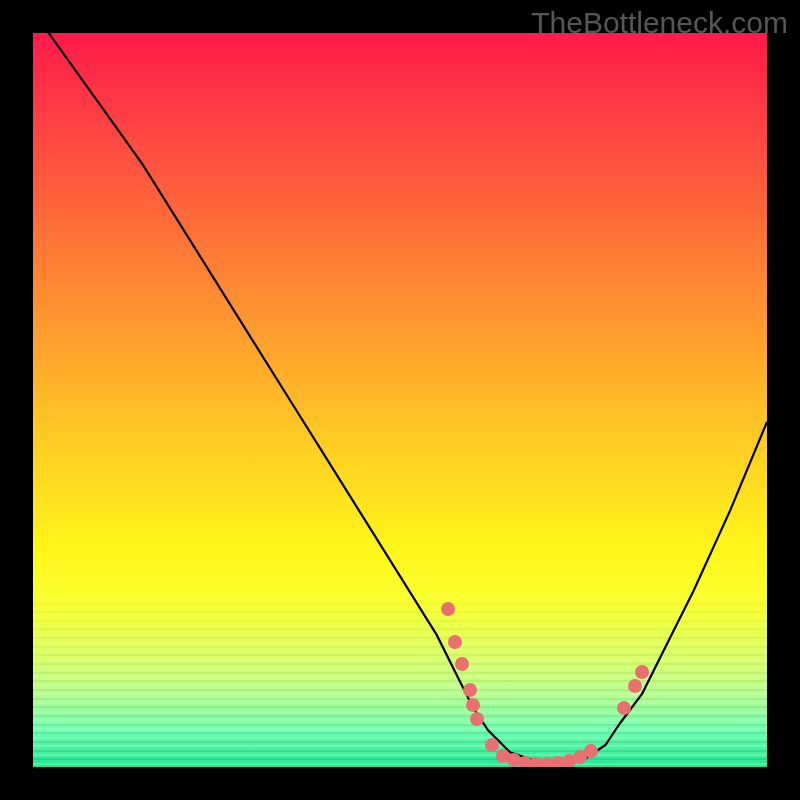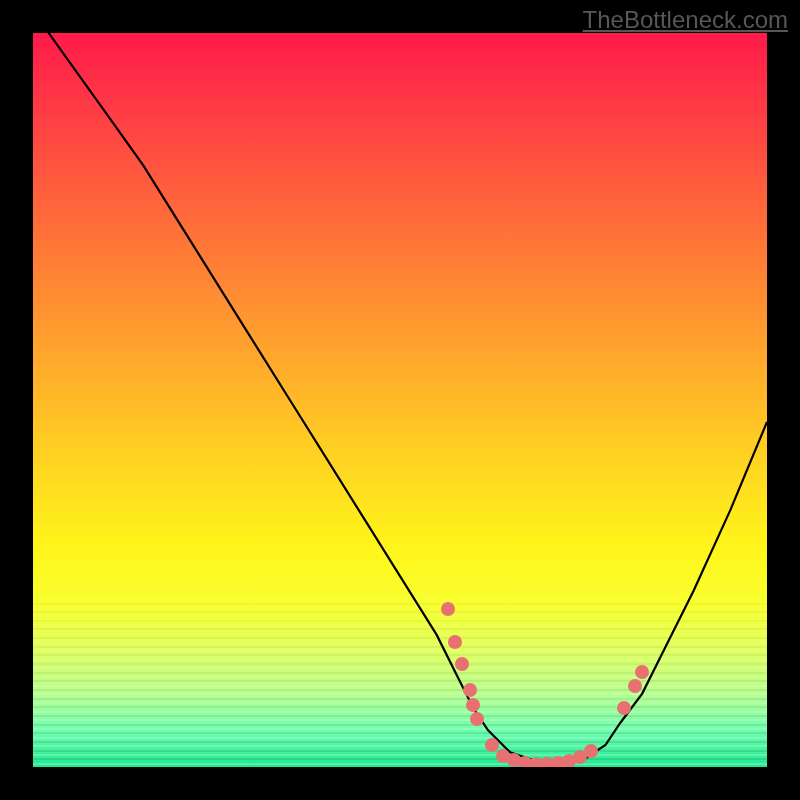--- a/index.html
+++ b/index.html
@@ -8,24 +8,23 @@
     height: 800px;
     background: #000;
     position: relative;
     font-family: Arial, Helvetica, sans-serif;
   }
   .attribution {
     position: absolute;
     top: 6px;
     right: 12px;
     color: #575757;
-    font-size: 24px;
+    font-size: 30px;
     font-weight: 400;
     z-index: 10;
-    text-decoration: underline;
   }
   .plot-area {
     position: absolute;
     left: 33px;
     top: 33px;
     width: 734px;
     height: 734px;
     overflow: hidden;
   }
   .gradient-bg {

